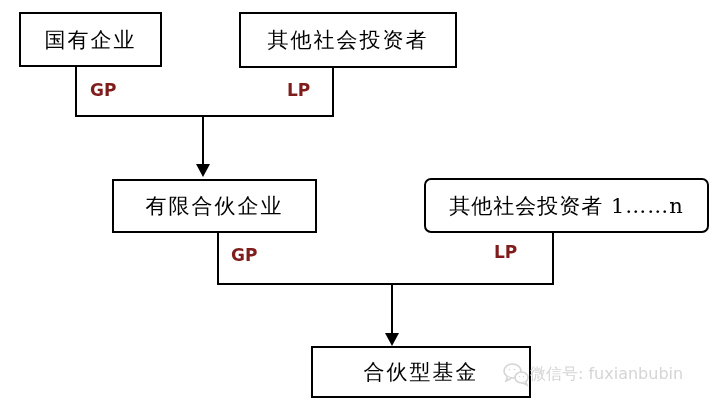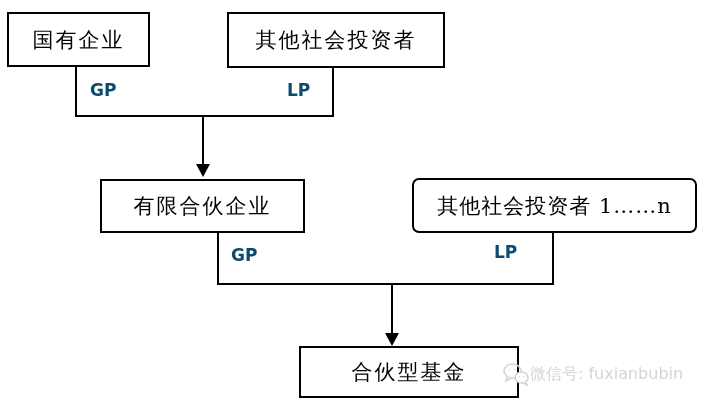--- a/index.html
+++ b/index.html
@@ -21,20 +21,21 @@
     border: 2px solid #000000;
     background: #ffffff;
     display: flex;
     align-items: center;
     justify-content: center;
     font-family: "DejaVu Serif", "Liberation Serif", serif;
     font-size: 21px;
     color: #000000;
     white-space: nowrap;
     letter-spacing: 2px;
+    margin-left: 12px;
   }
   .box-state-owned      { left: 7px;   top: 12px;  width: 143px; height: 55px; }
   .box-other-top        { left: 227px; top: 12px;  width: 218px; height: 56px; }
   .box-limited-partner  { left: 100px; top: 179px; width: 205px; height: 54px; }
   .box-other-n          { left: 412px; top: 178px; width: 285px; height: 55px; letter-spacing: 1px; border-radius: 7px; }
   .box-fund             { left: 299px; top: 346px; width: 220px; height: 52px; }
 
   .vline, .hline {
     position: absolute;
     background: #000000;
@@ -59,21 +60,21 @@
     border-top: 13px solid #000000;
   }
   .c1-arrow-head { left: 196px; top: 164px; }
   .c2-arrow-head { left: 385px; top: 333px; }
 
   .edge-label {
     position: absolute;
     font-family: "DejaVu Sans", "Liberation Sans", sans-serif;
     font-weight: 600;
     font-size: 17px;
-    color: #0c4a6e;
+    color: #7f1d1d;
   }
   .lbl-gp1 { left: 90px;  top: 80px;  }
   .lbl-lp1 { left: 287px; top: 80px;  }
   .lbl-gp2 { left: 231px; top: 245px; }
   .lbl-lp2 { left: 494px; top: 242px; }
 
   .watermark {
     position: absolute;
     left: 502px;
     top: 360px;

